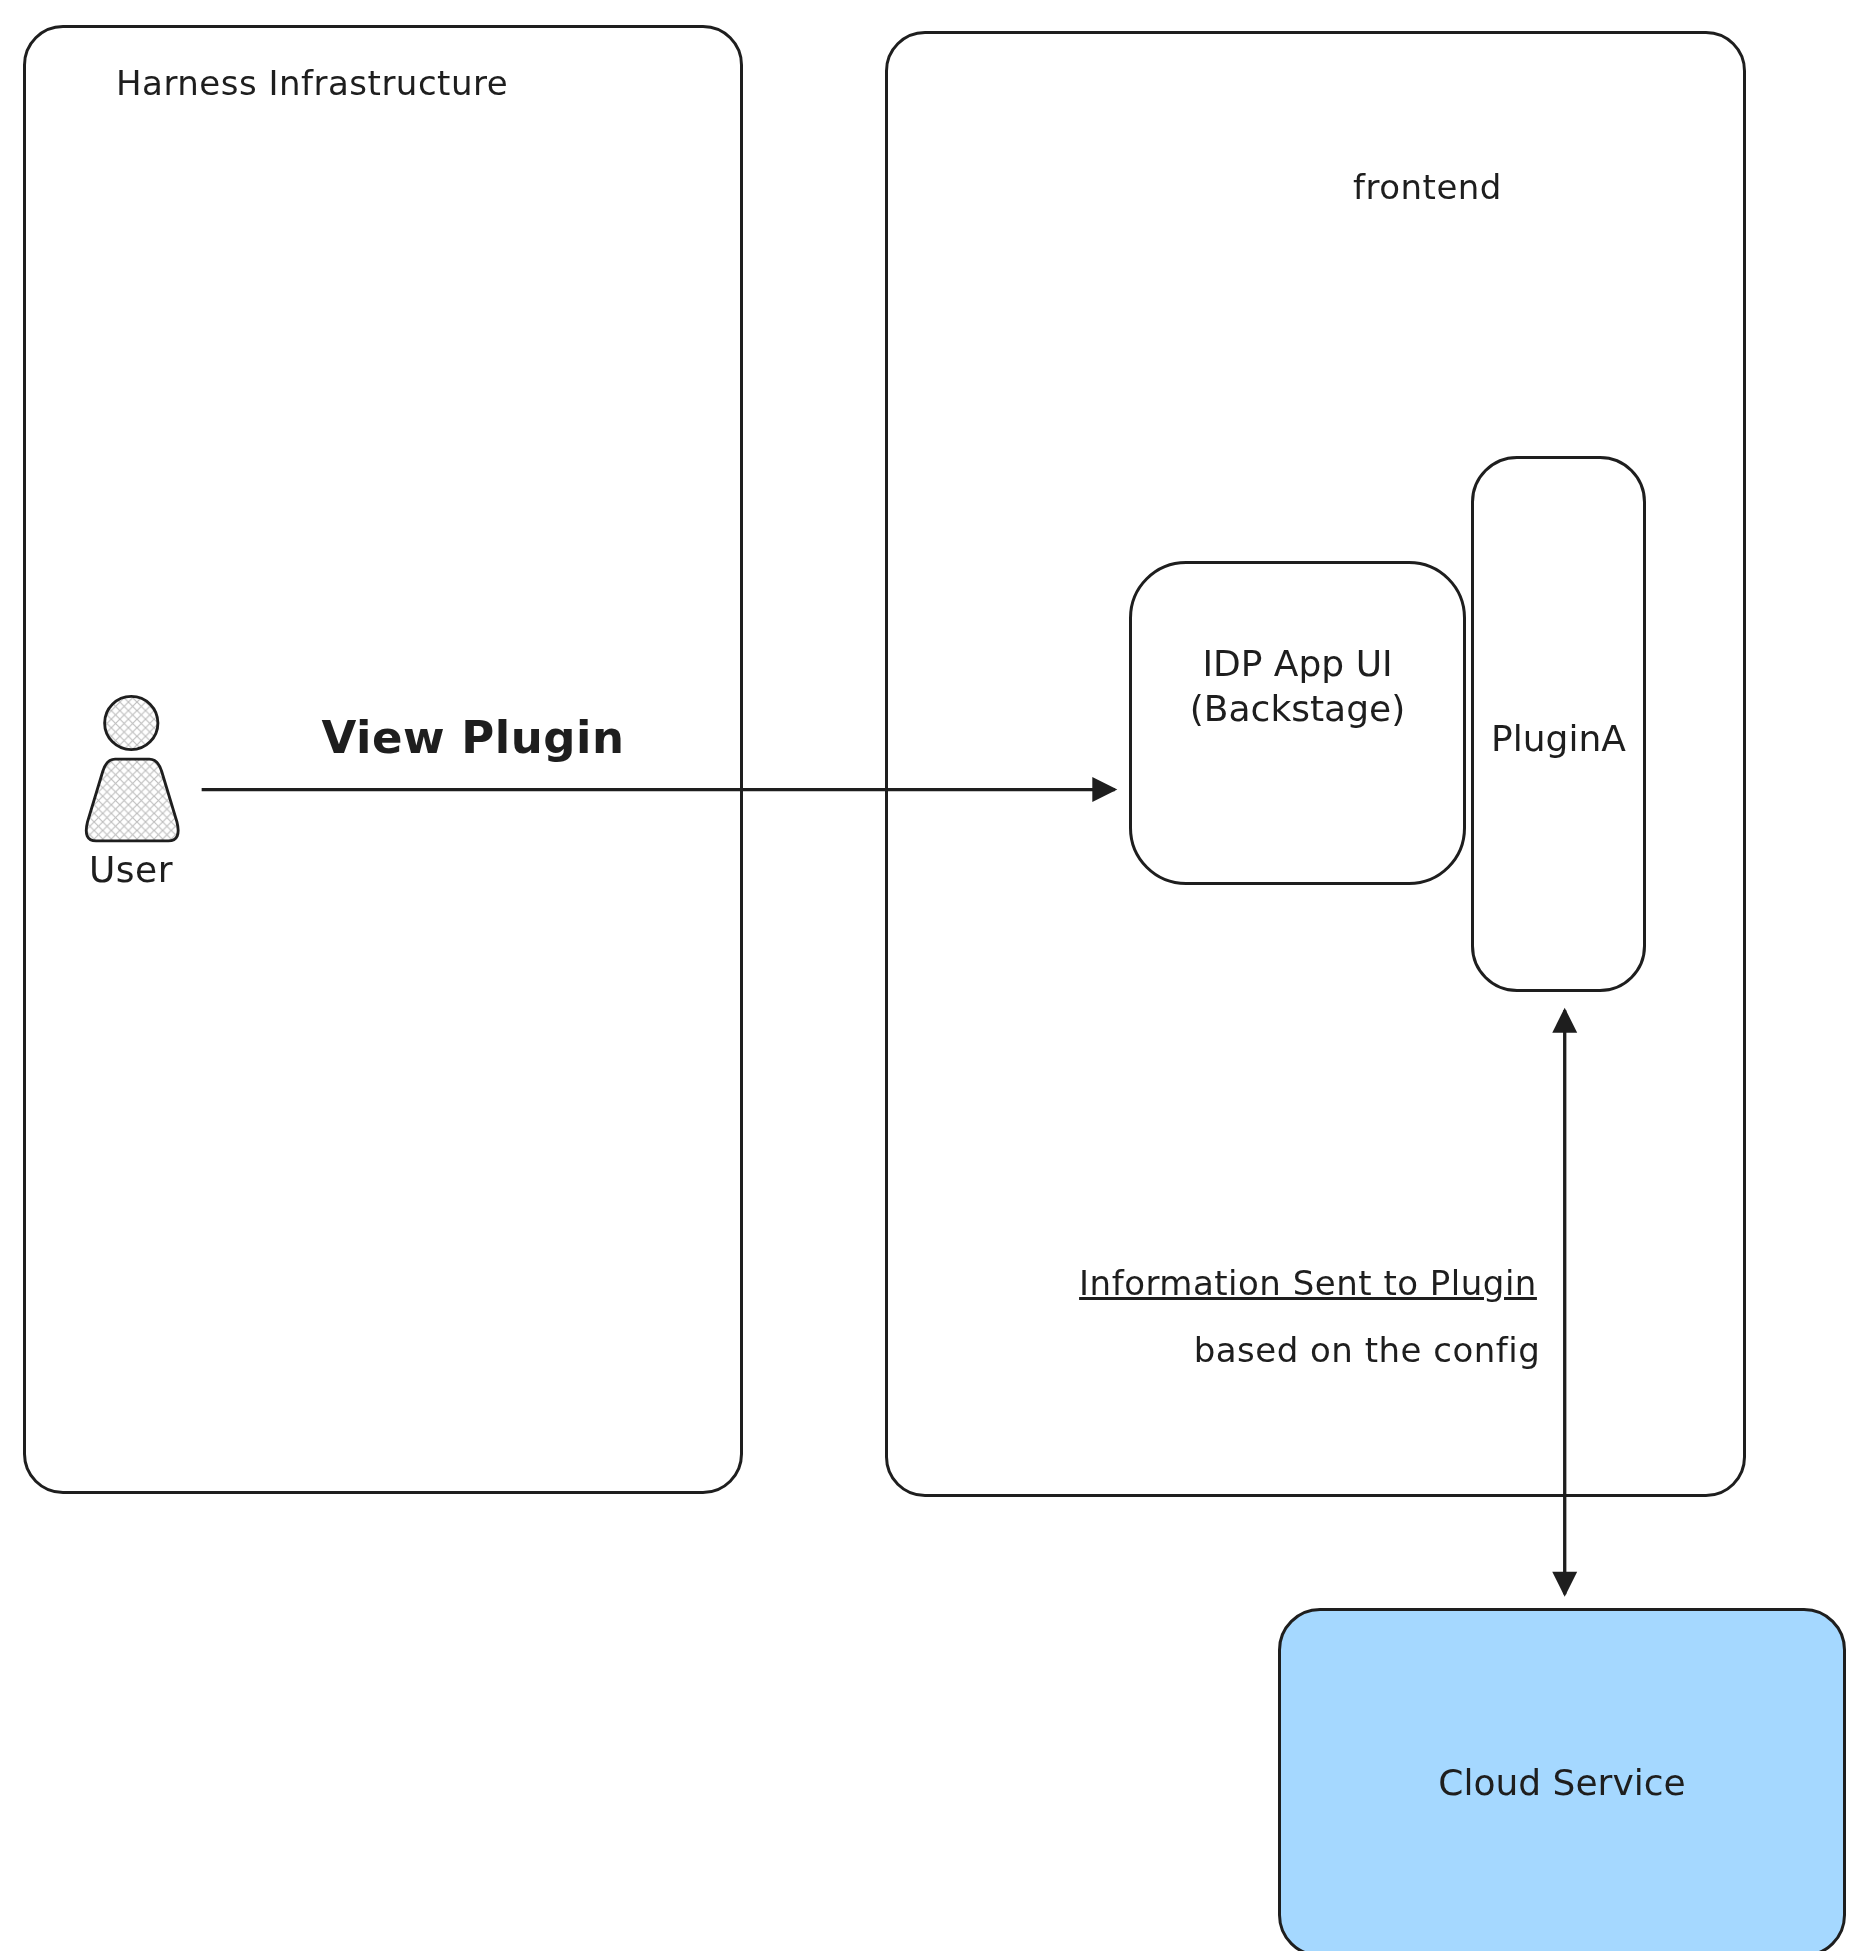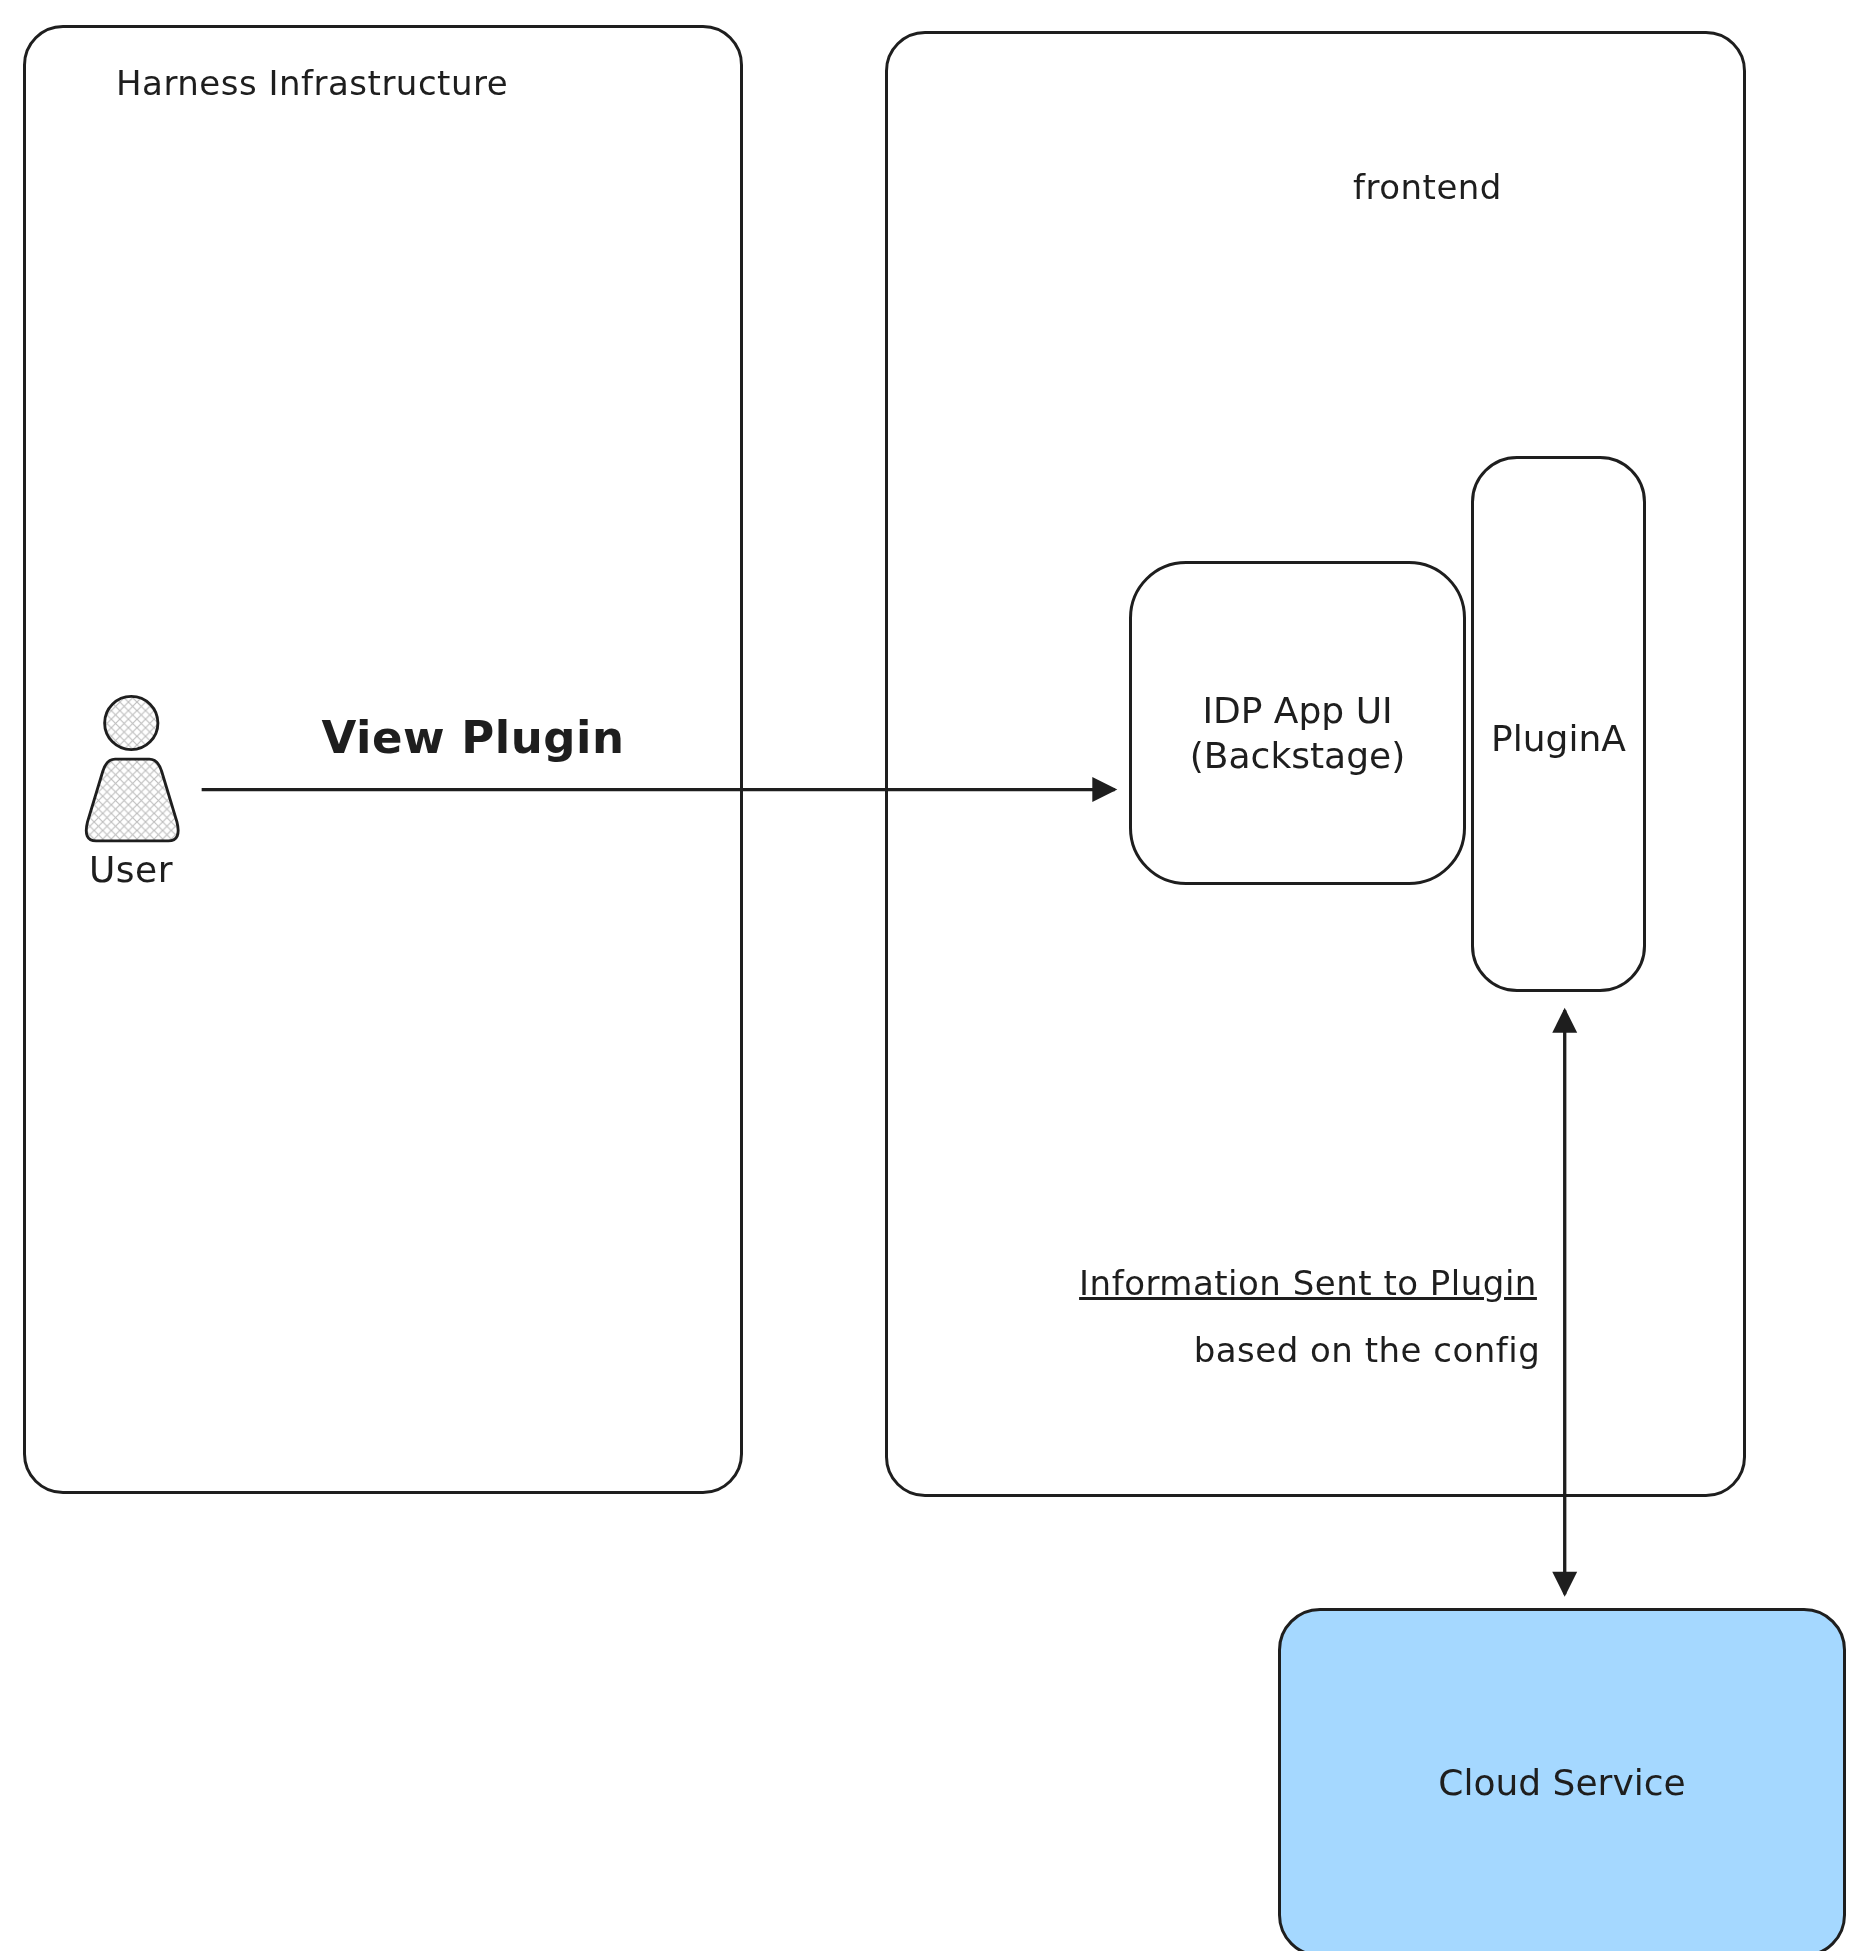--- a/index.html
+++ b/index.html
@@ -45,21 +45,21 @@
   .node-label{
     position:absolute;
     display:flex;
     flex-direction:column;
     align-items:center;
     justify-content:center;
     text-align:center;
     font-size:36px;
     line-height:1.25;
   }
-  #idp-label{ left:1129px; top:577px; width:337px; height:312px; }
+  #idp-label{ left:1129px; top:530px; width:337px; height:312px; }
   #plugin-label{ left:1471px; top:456px; width:175px; height:564px; }
   #cloud-label{ left:1278px; top:1608px; width:568px; height:349px; }
 
   #customer-title{ left:116px; top:63px; }
   #harness-title{ left:940px; top:57px; }
   #frontend-label{ left:1320px; top:167px;margin-left:33px; }
   #view-plugin-label{ left:473px; top:711px; font-size:45px; font-weight:700; }
   #user-label{ left:131px; top:849px; font-size:36px; transform:translateX(-50%); }
   #info-label-1{ left:1308px; top:1263px;text-decoration:underline; }
   #info-label-2{ left:1367px; top:1330px; }

